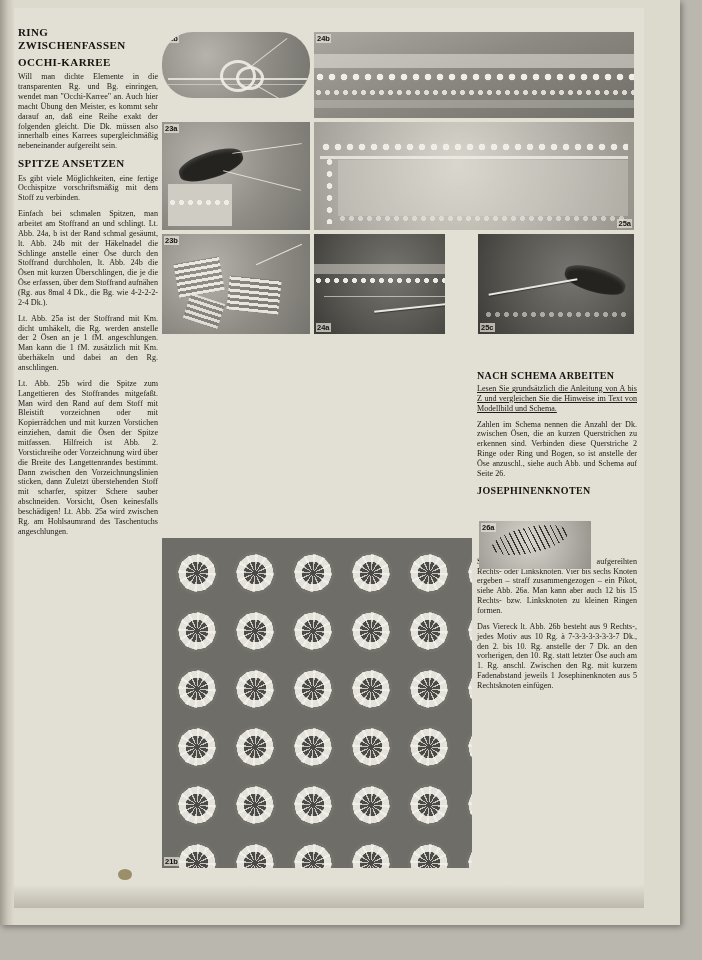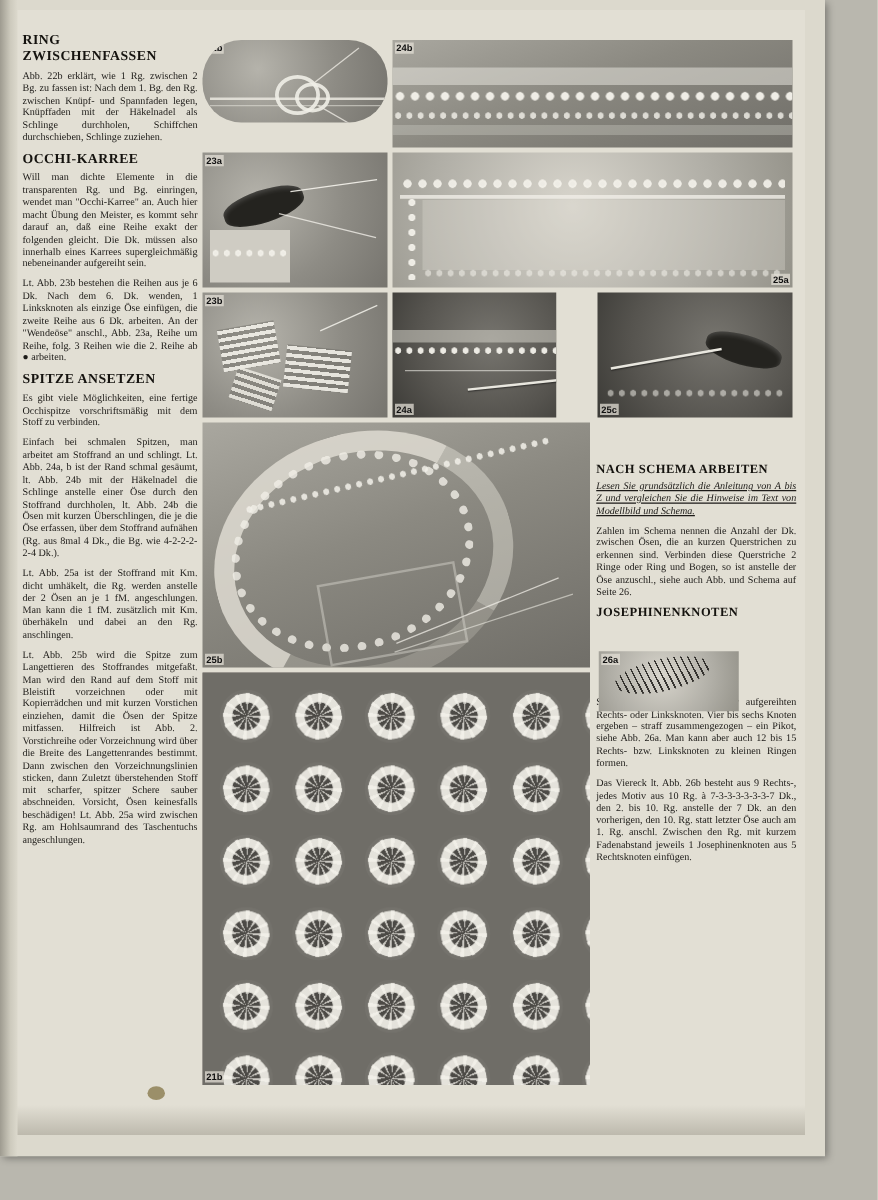--- a/index.html
+++ b/index.html
@@ -8,20 +8,21 @@
     background:#b9b7ae;
     font-family:"Liberation Serif", serif;
     overflow:hidden;
   }
   .page{
     position:absolute;
     left:0;top:0;
     width:660px;height:925px;
     background:#dcd9cd;
     box-shadow:2px 2px 6px rgba(0,0,0,.35);
+    padding-left:20px;
   }
   .page:before{
     content:"";
     position:absolute;left:0;top:0;bottom:0;width:14px;
     background:linear-gradient(to right,#9e9b90,#cdcabd 60%,#dcd9cd);
   }
   .sheet{
     position:absolute;
     left:14px;top:8px;
     width:630px;height:900px;
@@ -36,21 +37,21 @@
     position:absolute;left:463px;top:330px;width:160px;
     font-size:8.1px;line-height:1.22;text-align:justify;color:#1d1b18;margin-top:32px;
   }
   h2.sec{
     font-family:"Liberation Serif", serif;
     font-weight:bold;font-size:11px;letter-spacing:.4px;
     margin:0 0 3px 0;color:#15130f;
   }
   h2.sec.small{font-size:10px;line-height:1.1;}
   .colL p,.colR p{margin:0 0 6px 0;}
-  .u{text-decoration:underline;font-style:italic;}
+  .u{text-decoration:underline;}
   
   .fig{
     position:absolute;
     background:#8f8d86;
     overflow:hidden;
   }
   .fig .lbl{
     position:absolute;
     font-family:"Liberation Sans", sans-serif;
     font-size:7.5px;font-weight:bold;color:#111;
@@ -188,25 +189,23 @@
   }
 </style>
 </head>
 <body>
 
 <div class="page">
   <div class="sheet">
 
     <div class="colL">
       <h2 class="sec">RING ZWISCHENFASSEN</h2>
-      <p>Abb. 22b erklärt, wie 1 Rg. zwischen 2 Bg. zu fassen ist: Nach dem 1. Bg. den Rg. zwischen Knüpf- und Spannfaden legen, Knüpffaden mit der Häkelnadel als Schlinge durchholen, Schiffchen durchschieben, Schlinge zuziehen.</p>
 
       <h2 class="sec">OCCHI-KARREE</h2>
       <p>Will man dichte Elemente in die transparenten Rg. und Bg. einringen, wendet man "Occhi-Karree" an. Auch hier macht Übung den Meister, es kommt sehr darauf an, daß eine Reihe exakt der folgenden gleicht. Die Dk. müssen also innerhalb eines Karrees supergleichmäßig nebeneinander aufgereiht sein.</p>
-      <p>Lt. Abb. 23b bestehen die Reihen aus je 6 Dk. Nach dem 6. Dk. wenden, 1 Linksknoten als einzige Öse einfügen, die zweite Reihe aus 6 Dk. arbeiten. An der "Wendeöse" anschl., Abb. 23a, Reihe um Reihe, folg. 3 Reihen wie die 2. Reihe ab ● arbeiten.</p>
 
       <h2 class="sec">SPITZE ANSETZEN</h2>
       <p>Es gibt viele Möglichkeiten, eine fertige Occhispitze vorschriftsmäßig mit dem Stoff zu verbinden.</p>
       <p>Einfach bei schmalen Spitzen, man arbeitet am Stoffrand an und schlingt. Lt. Abb. 24a, b ist der Rand schmal gesäumt, lt. Abb. 24b mit der Häkelnadel die Schlinge anstelle einer Öse durch den Stoffrand durchholen, lt. Abb. 24b die Ösen mit kurzen Überschlingen, die je die Öse erfassen, über dem Stoffrand aufnähen (Rg. aus 8mal 4 Dk., die Bg. wie 4-2-2-2-2-4 Dk.).</p>
       <p>Lt. Abb. 25a ist der Stoffrand mit Km. dicht umhäkelt, die Rg. werden anstelle der 2 Ösen an je 1 fM. angeschlungen. Man kann die 1 fM. zusätzlich mit Km. überhäkeln und dabei an den Rg. anschlingen.</p>
       <p>Lt. Abb. 25b wird die Spitze zum Langettieren des Stoffrandes mitgefaßt. Man wird den Rand auf dem Stoff mit Bleistift vorzeichnen oder mit Kopierrädchen und mit kurzen Vorstichen einziehen, damit die Ösen der Spitze mitfassen. Hilfreich ist Abb. 2. Vorstichreihe oder Vorzeichnung wird über die Breite des Langettenrandes bestimmt. Dann zwischen den Vorzeichnungslinien sticken, dann Zuletzt überstehenden Stoff mit scharfer, spitzer Schere sauber abschneiden. Vorsicht, Ösen keinesfalls beschädigen! Lt. Abb. 25a wird zwischen Rg. am Hohlsaumrand des Taschentuchs angeschlungen.</p>
       <p></p>
     </div>
 
     <div class="colR">
@@ -283,29 +282,20 @@
       <div class="needle" style="left:60px;top:72px;width:90px;transform:rotate(-6deg);"></div>
     </div>
 
     <div class="fig ph-dark" style="left:464px;top:226px;width:156px;height:100px;text-align:right;">
       <span class="lbl bl">25c</span>
       <div class="shuttle" style="left:86px;top:34px;width:62px;height:24px;transform:rotate(16deg);"></div>
       <div class="needle" style="left:10px;top:52px;width:90px;transform:rotate(-10deg);"></div>
       <div class="lace sm" style="top:74px;left:6px;right:6px;opacity:.55;"></div>
     </div>
 
-    <div class="fig ph-mid" style="left:148px;top:330px;width:310px;height:196px;">
-      <span class="lbl bl">25b</span>
-      <div class="arc"></div>
-      <div class="arc2"></div>
-      <div class="lace sm" style="top:36px;left:30px;right:30px;transform:rotate(-13deg);opacity:.9;"></div>
-      <div class="thread" style="left:150px;top:150px;width:140px;transform:rotate(-22deg);background:rgba(240,238,231,.75);"></div>
-      <div class="thread" style="left:150px;top:160px;width:150px;transform:rotate(-18deg);background:rgba(235,233,225,.6);"></div>
-      <div style="position:absolute;left:96px;top:120px;width:108px;height:62px;border:2px solid rgba(210,208,200,.5);transform:rotate(-10deg);"></div>
-    </div>
 
     <div class="fig" style="left:148px;top:530px;width:310px;height:330px;background:#6f6d67;">
       <div class="motifgrid"></div>
       <div class="motifdots"></div>
       <span class="lbl bl">21b</span>
     </div>
 
     <div class="blob"></div>
     <div class="edge"></div>
   </div>

